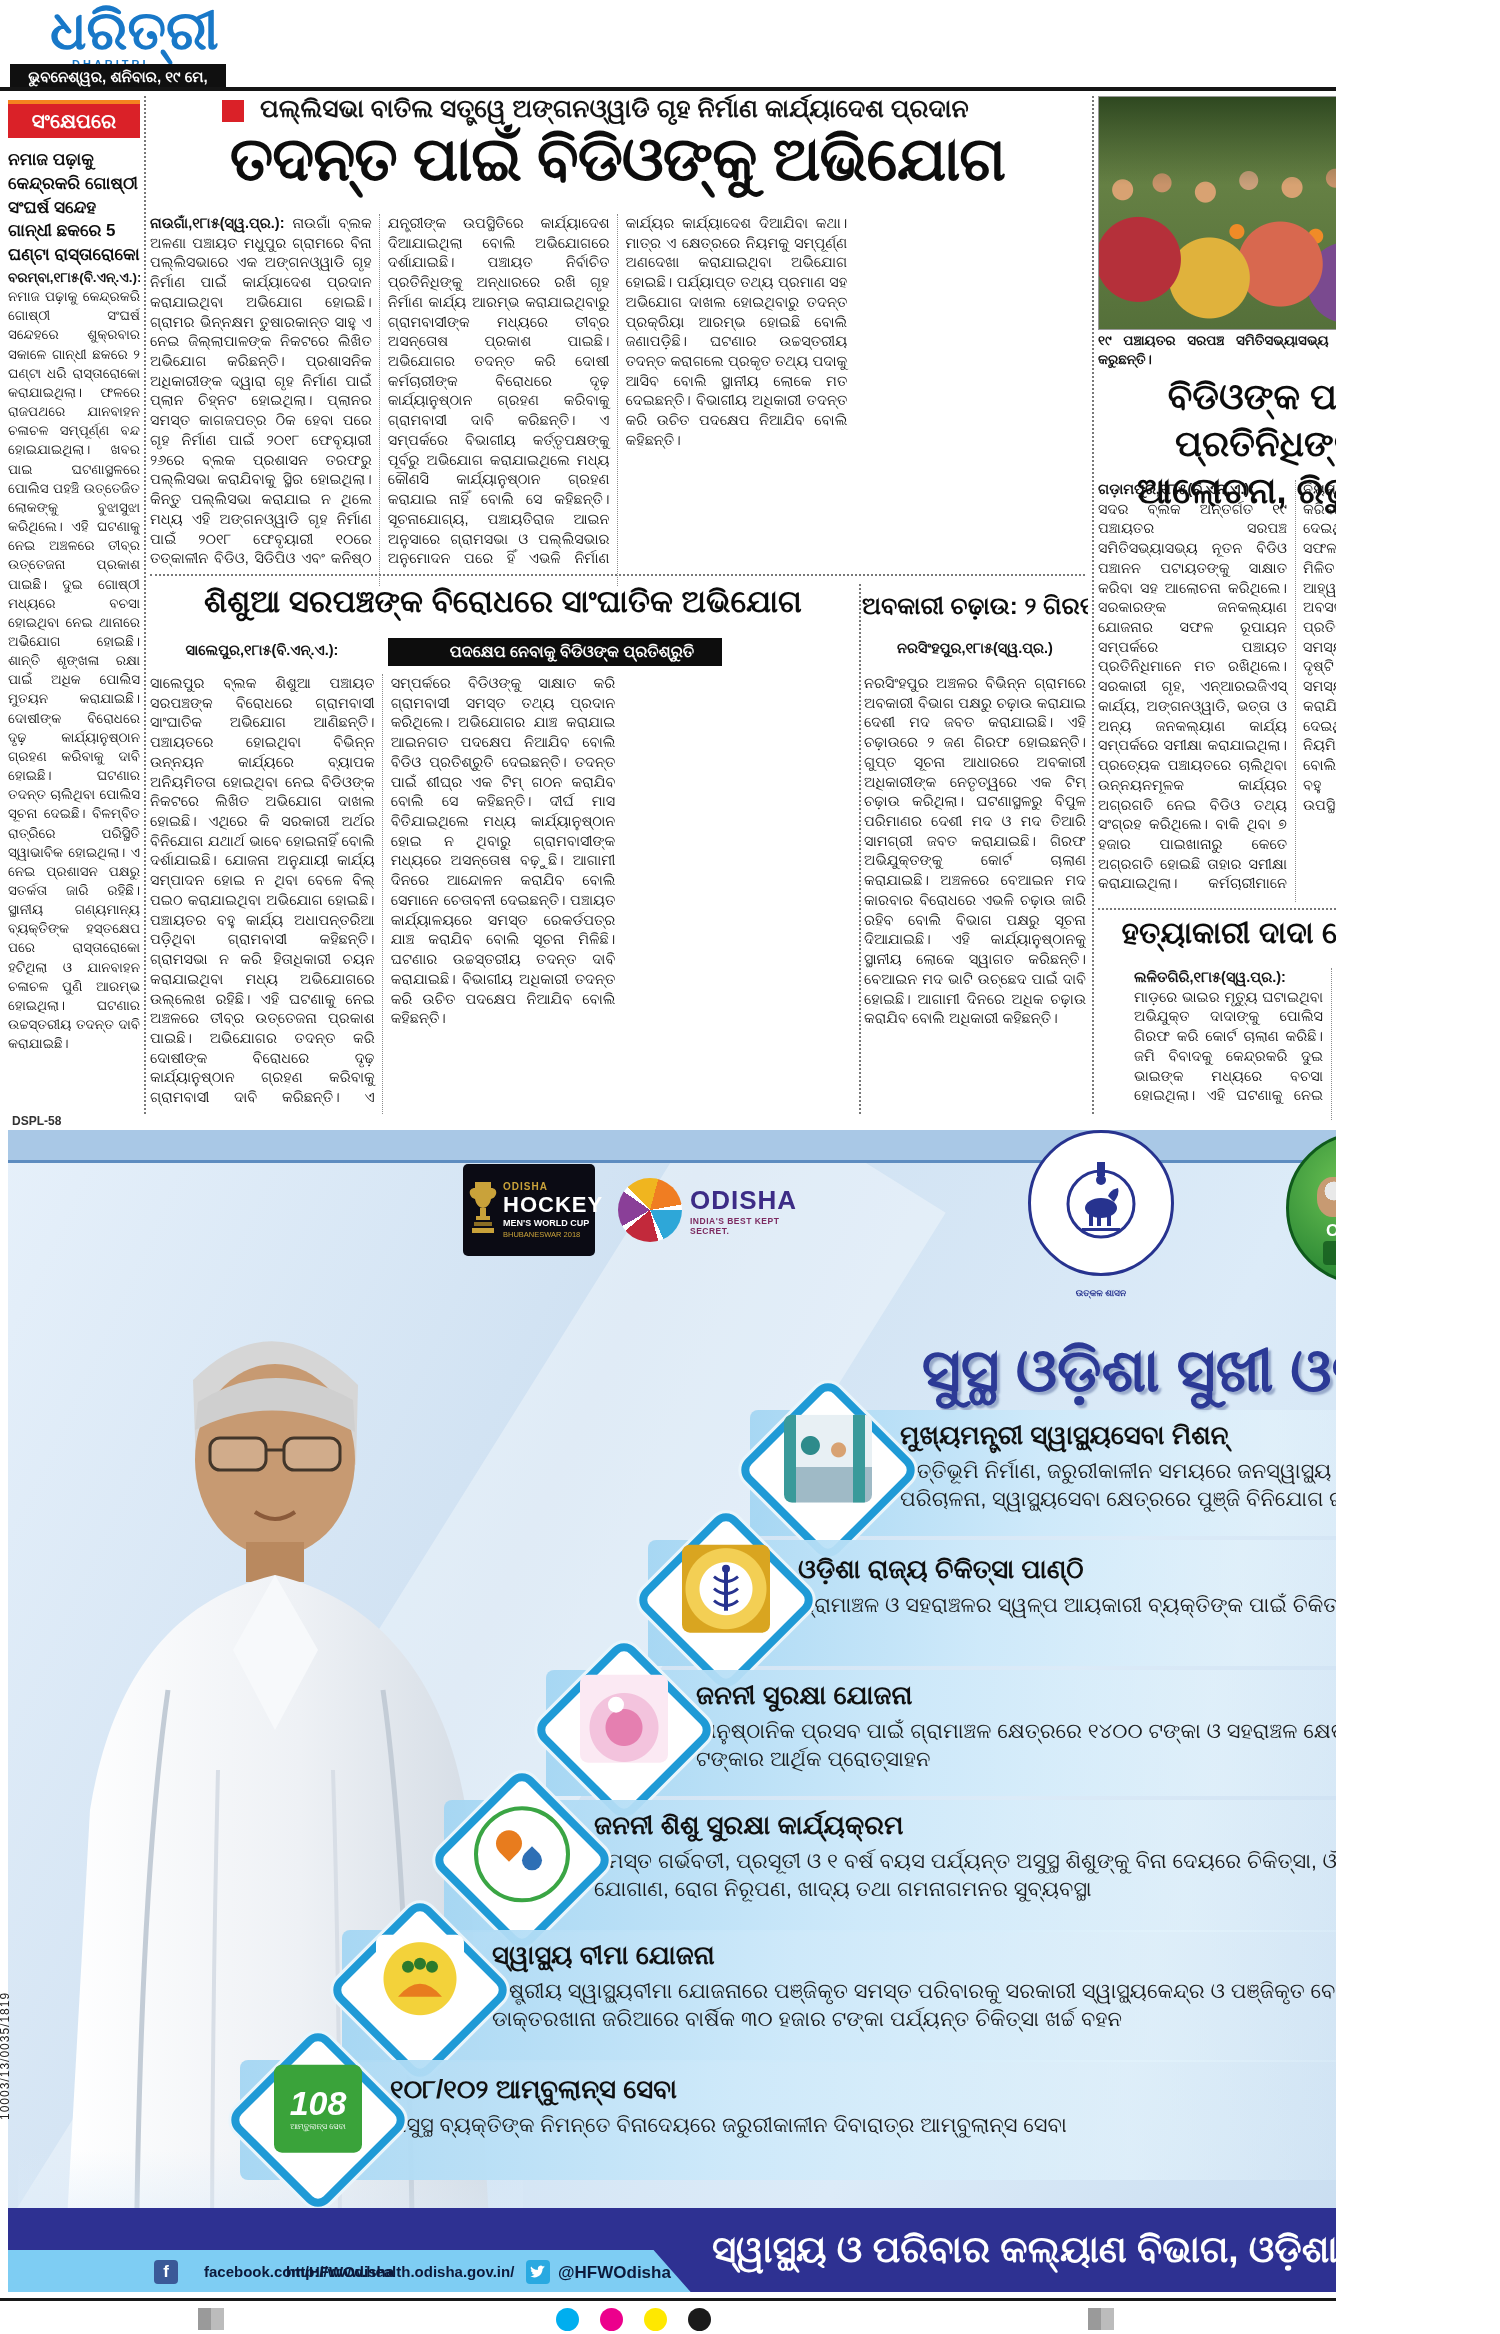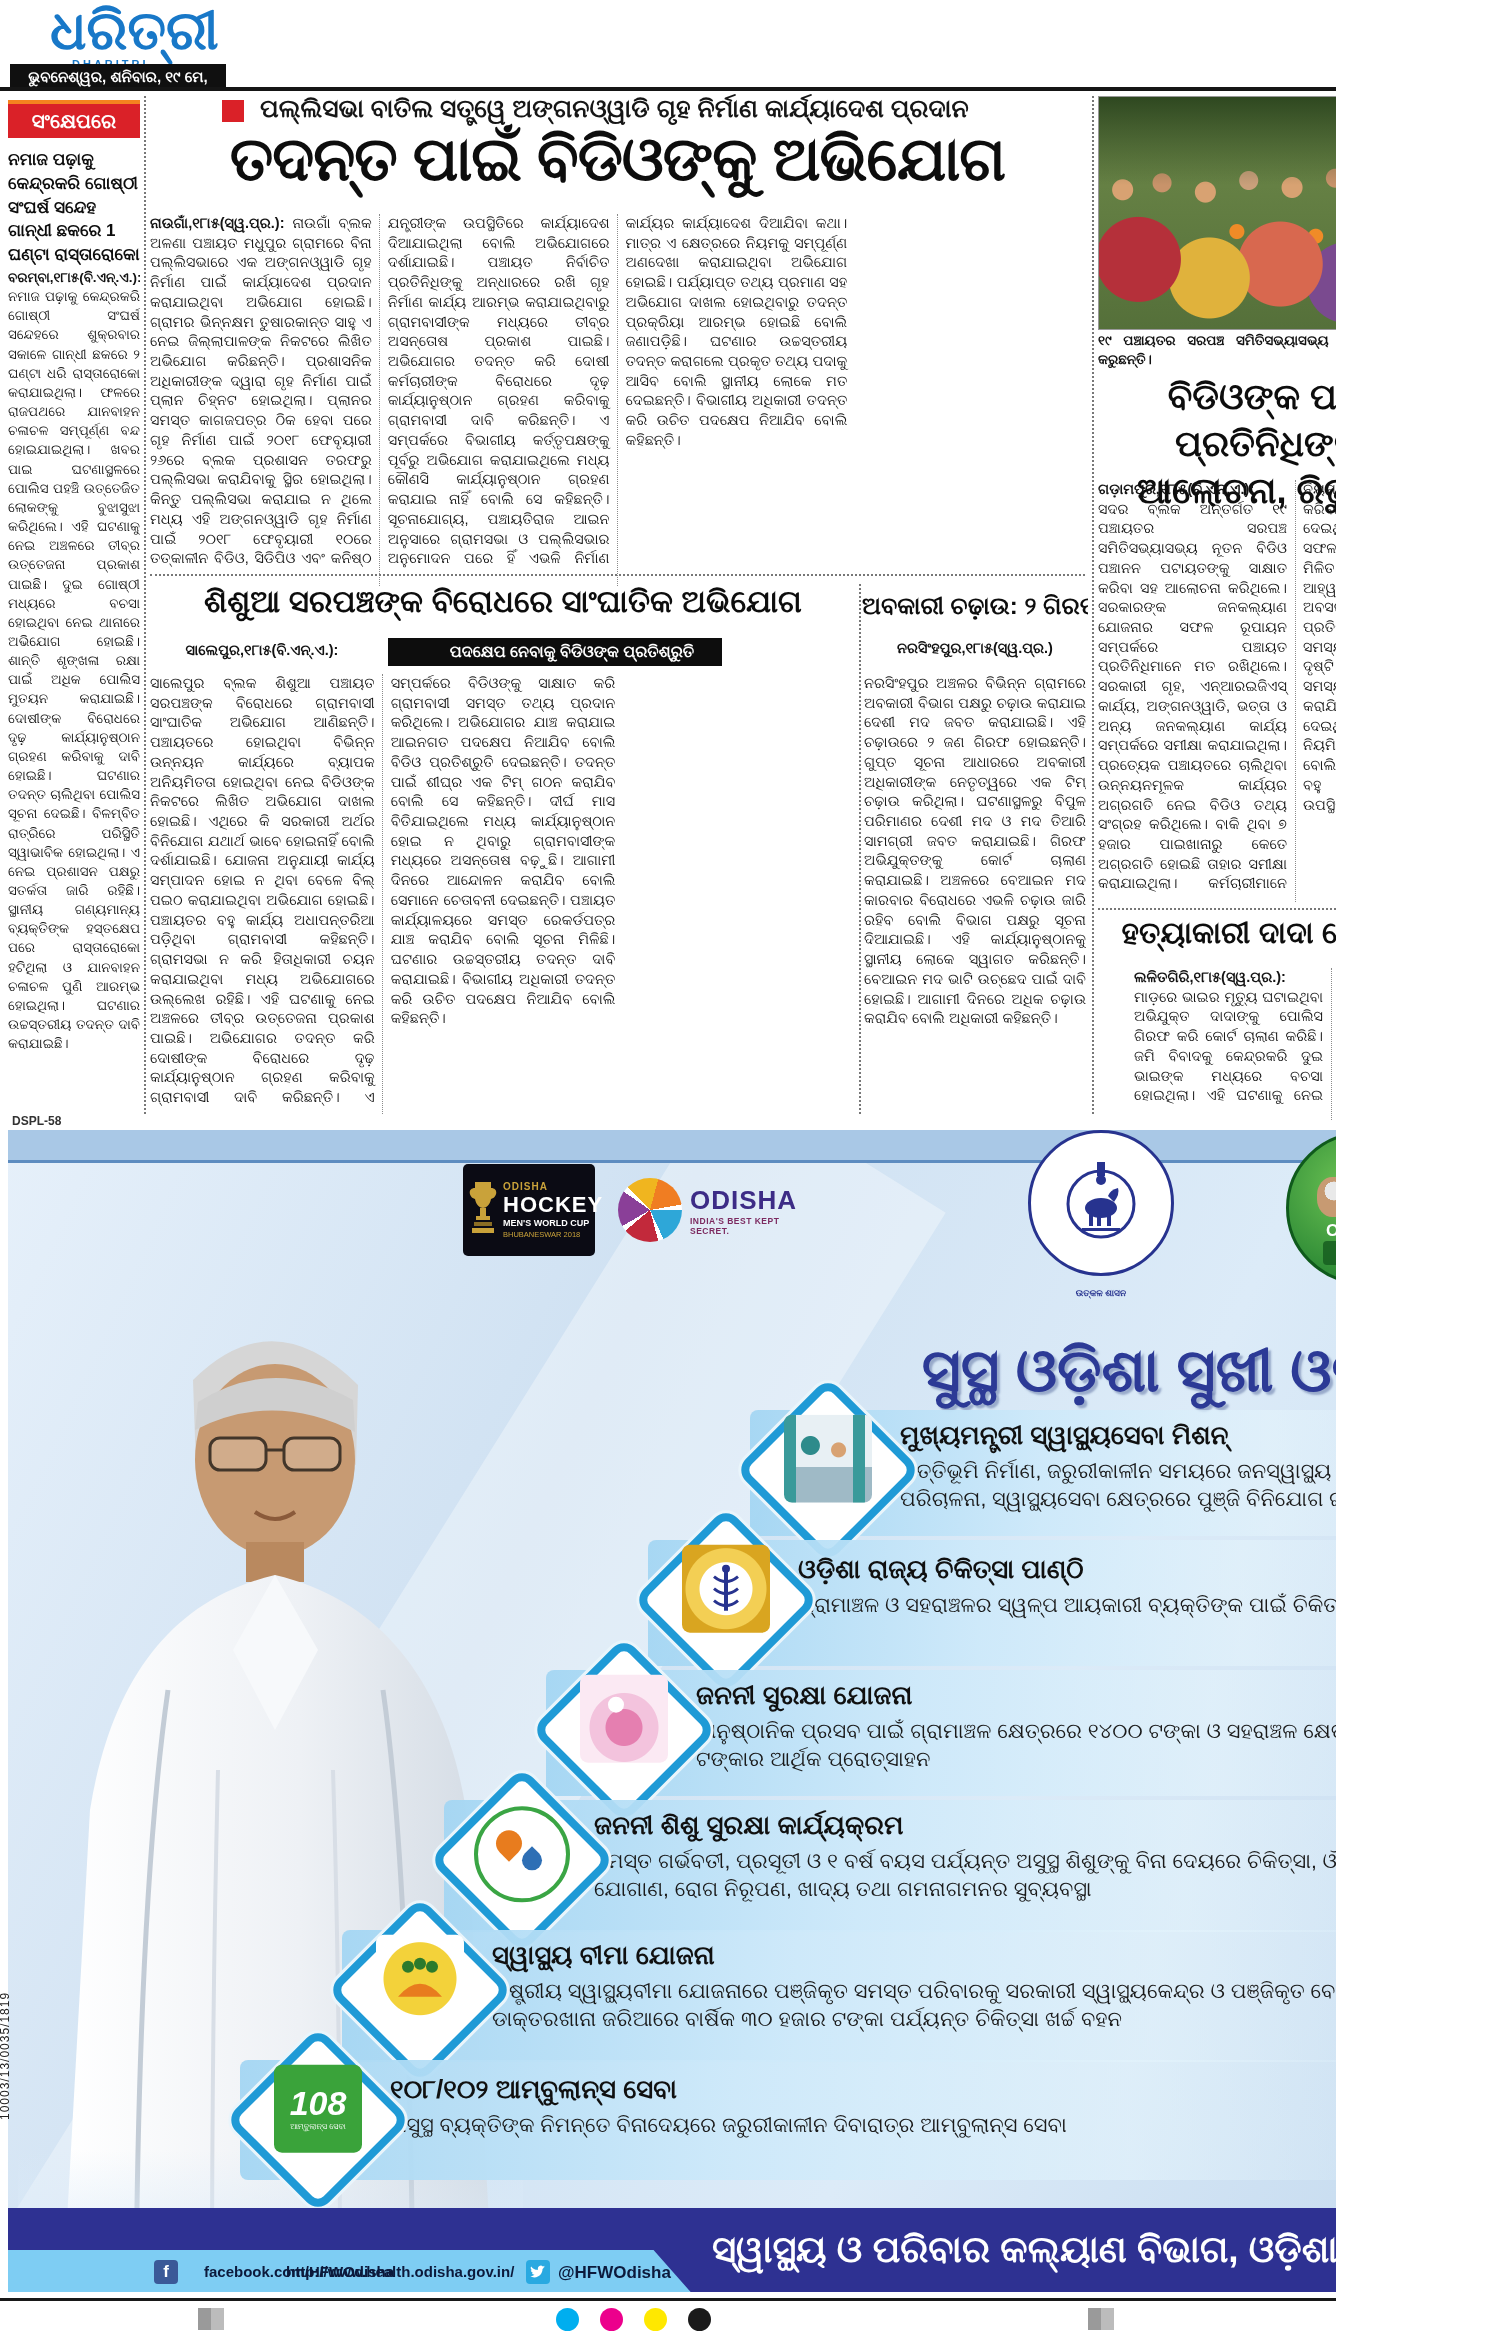--- a/index.html
+++ b/index.html
@@ -33,21 +33,21 @@
   <div class="abs" style="left:72px;top:58px;font-size:11px;font-weight:bold;letter-spacing:3px;color:#1878c8;">DHARITRI</div>
   <div class="abs" style="left:10px;top:64px;width:216px;height:26px;background:#101010;color:#fff;font-size:15px;font-weight:bold;
               text-align:center;line-height:26px;">ଭୁବନେଶ୍ୱର, ଶନିବାର, ୧୯ ମେ, ୨୦୧୮</div>
   <div class="abs" style="left:0;top:87px;width:1500px;height:4px;background:#151515;"></div>
   <div class="abs dotv" style="left:1336px;top:6px;height:74px;"></div>
   <div class="abs" style="left:1418px;top:4px;width:72px;font-size:62px;font-weight:800;color:#1a1a1a;text-align:center;">୯</div>
 
   <div class="abs" style="left:8px;top:100px;width:132px;height:4px;background:#f5821f;"></div>
   <div class="abs" style="left:8px;top:104px;width:132px;height:34px;background:#da2128;color:#fff;font-size:20px;font-weight:800;
               text-align:center;line-height:34px;">ସଂକ୍ଷେପରେ</div>
-  <div class="abs headline" style="left:8px;top:148px;width:132px;font-size:17px;line-height:1.4;">ନମାଜ ପଢ଼ାକୁ କେନ୍ଦ୍ରକରି ଗୋଷ୍ଠୀ ସଂଘର୍ଷ ସନ୍ଦେହ ଗାନ୍ଧୀ ଛକରେ 1 ଘଣ୍ଟା ରାସ୍ତାରୋକୋ</div>
+  <div class="abs headline" style="left:8px;top:148px;width:132px;font-size:17px;line-height:1.4;">ନମାଜ ପଢ଼ାକୁ କେନ୍ଦ୍ରକରି ଗୋଷ୍ଠୀ ସଂଘର୍ଷ ସନ୍ଦେହ ଗାନ୍ଧୀ ଛକରେ 5 ଘଣ୍ଟା ରାସ୍ତାରୋକୋ</div>
   <div class="abs" style="left:8px;top:268px;width:132px;height:846px;font-size:13.5px;line-height:1.42;text-align:justify;overflow:hidden;">
     <span class="dl">ବରମ୍ବା,୧୮ା୫(ବି.ଏନ୍.ଏ.): </span><span>ନମାଜ ପଢ଼ାକୁ କେନ୍ଦ୍ରକରି ଗୋଷ୍ଠୀ ସଂଘର୍ଷ ସନ୍ଦେହରେ ଶୁକ୍ରବାର ସକାଳେ ଗାନ୍ଧୀ ଛକରେ ୨ ଘଣ୍ଟା ଧରି ରାସ୍ତାରୋକୋ କରାଯାଇଥିଲା। ଫଳରେ ରାଜପଥରେ ଯାନବାହନ ଚଳାଚଳ ସମ୍ପୂର୍ଣ୍ଣ ବନ୍ଦ ହୋଇଯାଇଥିଲା। ଖବର ପାଇ ଘଟଣାସ୍ଥଳରେ ପୋଲିସ ପହଞ୍ଚି ଉତ୍ତେଜିତ ଲୋକଙ୍କୁ ବୁଝାସୁଝା କରିଥିଲେ। ଏହି ଘଟଣାକୁ ନେଇ ଅଞ୍ଚଳରେ ତୀବ୍ର ଉତ୍ତେଜନା ପ୍ରକାଶ ପାଇଛି। ଦୁଇ ଗୋଷ୍ଠୀ ମଧ୍ୟରେ ବଚସା ହୋଇଥିବା ନେଇ ଥାନାରେ ଅଭିଯୋଗ ହୋଇଛି। ଶାନ୍ତି ଶୃଙ୍ଖଳା ରକ୍ଷା ପାଇଁ ଅଧିକ ପୋଲିସ ମୁତୟନ କରାଯାଇଛି। ଦୋଷୀଙ୍କ ବିରୋଧରେ ଦୃଢ଼ କାର୍ଯ୍ୟାନୁଷ୍ଠାନ ଗ୍ରହଣ କରିବାକୁ ଦାବି ହୋଇଛି। ଘଟଣାର ତଦନ୍ତ ଚାଲିଥିବା ପୋଲିସ ସୂଚନା ଦେଇଛି। ବିଳମ୍ବିତ ରାତ୍ରିରେ ପରିସ୍ଥିତି ସ୍ୱାଭାବିକ ହୋଇଥିଲା। ଏ ନେଇ ପ୍ରଶାସନ ପକ୍ଷରୁ ସତର୍କତା ଜାରି ରହିଛି। ସ୍ଥାନୀୟ ଗଣ୍ୟମାନ୍ୟ ବ୍ୟକ୍ତିଙ୍କ ହସ୍ତକ୍ଷେପ ପରେ ରାସ୍ତାରୋକୋ ହଟିଥିଲା ଓ ଯାନବାହନ ଚଳାଚଳ ପୁଣି ଆରମ୍ଭ ହୋଇଥିଲା। ଘଟଣାର ଉଚ୍ଚସ୍ତରୀୟ ତଦନ୍ତ ଦାବି କରାଯାଇଛି।</span>
   </div>
   <div class="abs dotv" style="left:144px;top:96px;height:1018px;"></div>
 
   <div class="abs" style="left:222px;top:100px;width:22px;height:22px;background:#da2128;"></div>
   <div class="abs headline" style="left:150px;top:124px;width:935px;height:86px;font-size:61px;text-align:center;letter-spacing:-1px;">ତଦନ୍ତ ପାଇଁ ବିଡିଓଙ୍କୁ ଅଭିଯୋଗ</div>
   <div class="abs" style="left:260px;top:94px;width:810px;font-size:25px;font-weight:bold;color:#161616;">ପଲ୍ଲିସଭା ବାତିଲ ସତ୍ତ୍ୱେ ଅଙ୍ଗନଓ୍ୱାଡି ଗୃହ ନିର୍ମାଣ କାର୍ଯ୍ୟାଦେଶ ପ୍ରଦାନ</div>
   <div class="abs bodytext" style="left:150px;top:214px;width:935px;height:372px;column-count:4;">
     <span class="dl">ନାଉଗାଁ,୧୮ା୫(ସ୍ୱ.ପ୍ର.): </span><span>ନାଉଗାଁ ବ୍ଲକ ଅଳଣା ପଞ୍ଚାୟତ ମଧୁପୁର ଗ୍ରାମରେ ବିନା ପଲ୍ଲିସଭାରେ ଏକ ଅଙ୍ଗନଓ୍ୱାଡି ଗୃହ ନିର୍ମାଣ ପାଇଁ କାର୍ଯ୍ୟାଦେଶ ପ୍ରଦାନ କରାଯାଇଥିବା ଅଭିଯୋଗ ହୋଇଛି। ଗ୍ରାମର ଭିନ୍ନକ୍ଷମ ତୁଷାରକାନ୍ତ ସାହୁ ଏ ନେଇ ଜିଲ୍ଲାପାଳଙ୍କ ନିକଟରେ ଲିଖିତ ଅଭିଯୋଗ କରିଛନ୍ତି। ପ୍ରଶାସନିକ ଅଧିକାରୀଙ୍କ ଦ୍ୱାରା ଗୃହ ନିର୍ମାଣ ପାଇଁ ପ୍ଲାନ ଚିହ୍ନଟ ହୋଇଥିଲା। ପ୍ଲାନର ସମସ୍ତ କାଗଜପତ୍ର ଠିକ ହେବା ପରେ ଗୃହ ନିର୍ମାଣ ପାଇଁ ୨୦୧୮ ଫେବୃୟାରୀ ୨୬ରେ ବ୍ଲକ ପ୍ରଶାସନ ତରଫରୁ ପଲ୍ଲିସଭା କରାଯିବାକୁ ସ୍ଥିର ହୋଇଥିଲା। କିନ୍ତୁ ପଲ୍ଲିସଭା କରାଯାଇ ନ ଥିଲେ ମଧ୍ୟ ଏହି ଅଙ୍ଗନଓ୍ୱାଡି ଗୃହ ନିର୍ମାଣ ପାଇଁ ୨୦୧୮ ଫେବୃୟାରୀ ୧୦ରେ ତତ୍କାଳୀନ ବିଡିଓ, ସିଡିପିଓ ଏବଂ କନିଷ୍ଠ ଯନ୍ତ୍ରୀଙ୍କ ଉପସ୍ଥିତିରେ କାର୍ଯ୍ୟାଦେଶ ଦିଆଯାଇଥିଲା ବୋଲି ଅଭିଯୋଗରେ ଦର୍ଶାଯାଇଛି। ପଞ୍ଚାୟତ ନିର୍ବାଚିତ ପ୍ରତିନିଧିଙ୍କୁ ଅନ୍ଧାରରେ ରଖି ଗୃହ ନିର୍ମାଣ କାର୍ଯ୍ୟ ଆରମ୍ଭ କରାଯାଇଥିବାରୁ ଗ୍ରାମବାସୀଙ୍କ ମଧ୍ୟରେ ତୀବ୍ର ଅସନ୍ତୋଷ ପ୍ରକାଶ ପାଇଛି। ଅଭିଯୋଗର ତଦନ୍ତ କରି ଦୋଷୀ କର୍ମଚାରୀଙ୍କ ବିରୋଧରେ ଦୃଢ଼ କାର୍ଯ୍ୟାନୁଷ୍ଠାନ ଗ୍ରହଣ କରିବାକୁ ଗ୍ରାମବାସୀ ଦାବି କରିଛନ୍ତି। ଏ ସମ୍ପର୍କରେ ବିଭାଗୀୟ କର୍ତ୍ତୃପକ୍ଷଙ୍କୁ ପୂର୍ବରୁ ଅଭିଯୋଗ କରାଯାଇଥିଲେ ମଧ୍ୟ କୌଣସି କାର୍ଯ୍ୟାନୁଷ୍ଠାନ ଗ୍ରହଣ କରାଯାଇ ନାହିଁ ବୋଲି ସେ କହିଛନ୍ତି। ସୂଚନାଯୋଗ୍ୟ, ପଞ୍ଚାୟତିରାଜ ଆଇନ ଅନୁସାରେ ଗ୍ରାମସଭା ଓ ପଲ୍ଲିସଭାର ଅନୁମୋଦନ ପରେ ହିଁ ଏଭଳି ନିର୍ମାଣ କାର୍ଯ୍ୟର କାର୍ଯ୍ୟାଦେଶ ଦିଆଯିବା କଥା। ମାତ୍ର ଏ କ୍ଷେତ୍ରରେ ନିୟମକୁ ସମ୍ପୂର୍ଣ୍ଣ ଅଣଦେଖା କରାଯାଇଥିବା ଅଭିଯୋଗ ହୋଇଛି। ପର୍ଯ୍ୟାପ୍ତ ତଥ୍ୟ ପ୍ରମାଣ ସହ ଅଭିଯୋଗ ଦାଖଲ ହୋଇଥିବାରୁ ତଦନ୍ତ ପ୍ରକ୍ରିୟା ଆରମ୍ଭ ହୋଇଛି ବୋଲି ଜଣାପଡ଼ିଛି। ଘଟଣାର ଉଚ୍ଚସ୍ତରୀୟ ତଦନ୍ତ କରାଗଲେ ପ୍ରକୃତ ତଥ୍ୟ ପଦାକୁ ଆସିବ ବୋଲି ସ୍ଥାନୀୟ ଲୋକେ ମତ ଦେଇଛନ୍ତି। ବିଭାଗୀୟ ଅଧିକାରୀ ତଦନ୍ତ କରି ଉଚିତ ପଦକ୍ଷେପ ନିଆଯିବ ବୋଲି କହିଛନ୍ତି।</span>

